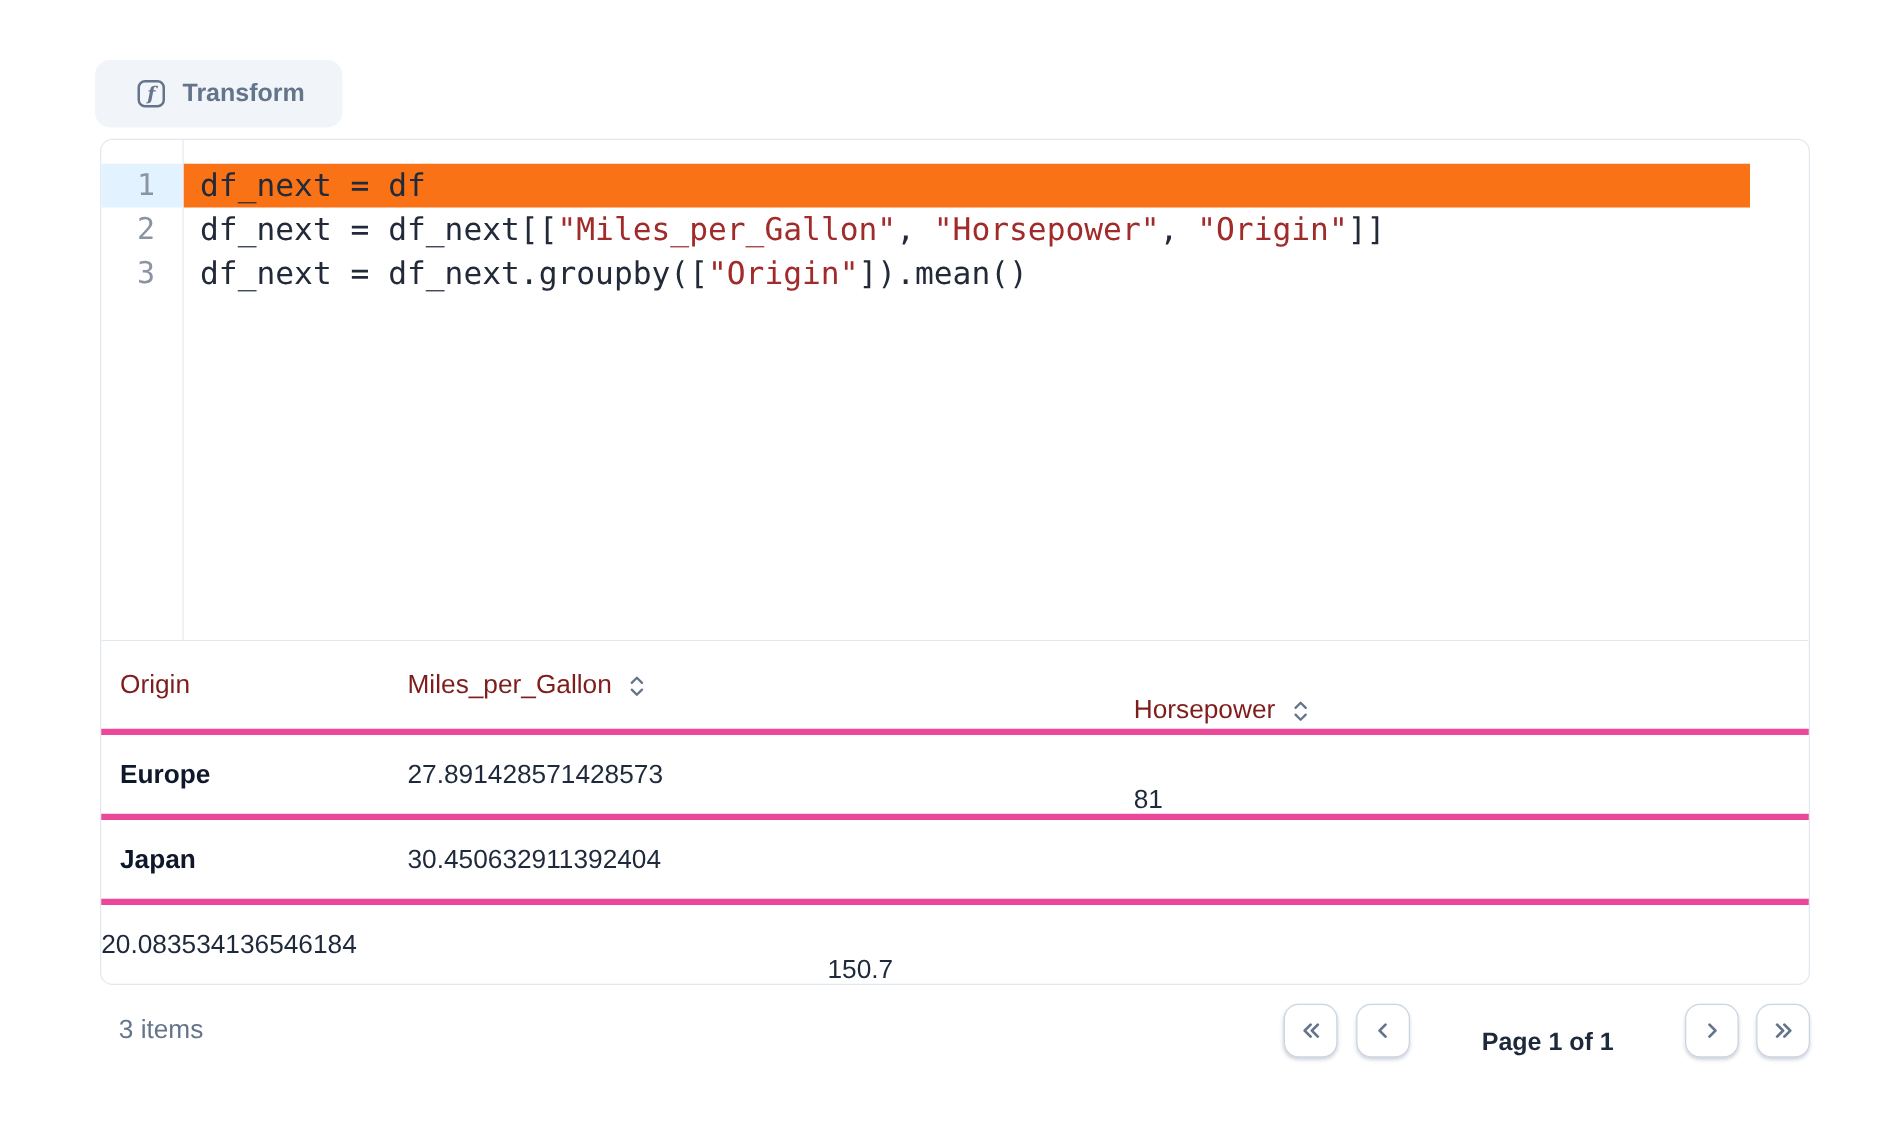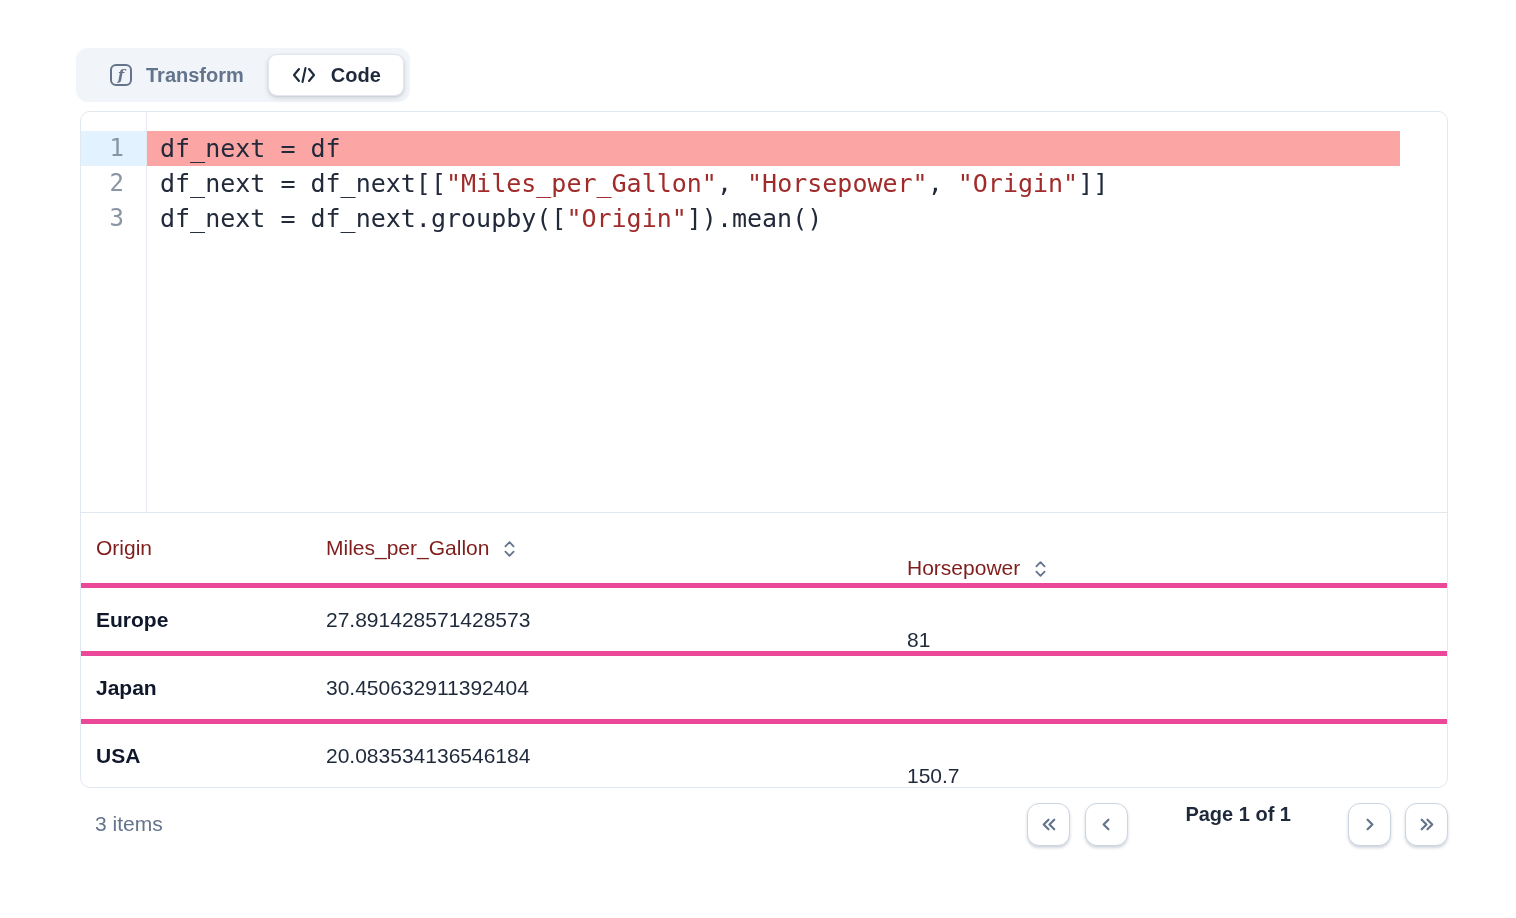--- a/index.html
+++ b/index.html
@@ -55,21 +55,21 @@
   .gnum {
     height: 35px; line-height: 35px; text-align: right; padding-right: 22px;
     color: #8b94a3; font-size: 24px;
   }
   .gnum.active { background: #e2f2ff; }
   .code-area { flex: 1; padding-top: 19px; }
   .cline {
     height: 35px; line-height: 35px; padding-left: 13px;
     white-space: pre; color: #222a3a;
   }
-  .cline.active { background: #fca5a5; margin-right: 47px; }
+  .cline.active { background: #f97316; margin-right: 47px; }
   .str { color: #a12b2b; }
 
   
   .thead { display: flex; align-items: center; height: 70px; color: #7f1d1d; font-size: 21px; }
   .cell.c1 { width: 245px; padding-left: 15px; }
   .cell.c2 { width: 581px; }
   .cell.c3 { flex: 1; margin-top: 40px; }
   .sortable { display: inline-flex; align-items: center; gap: 13px; cursor: pointer; }
   .sort-icon { display: inline-flex; margin-top: 2px; }
   .trow {
@@ -77,48 +77,38 @@
     border-top: 5px solid #ec4899; font-size: 21px; color: #1e293b;
   }
   .trow .c1 { font-weight: 700; color: #0f172a; }
 
   
   .footerbar {
     position: absolute; left: 80px; top: 800px; width: 1368px; height: 48px;
     display: flex; align-items: center; justify-content: space-between;
   }
   .items-count { padding-left: 15px; color: #64748b; font-size: 21px; }
-  .pagination { display: flex; align-items: flex-start; }
+  .pagination { display: flex; align-items: flex-end; }
   .pbtn {
     width: 43px; height: 43px; background: #fff; border: 1px solid #cbd5e1;
     border-radius: 12px; display: flex; align-items: center; justify-content: center;
     box-shadow: 0 2px 3px rgba(100,116,139,.30); cursor: pointer; padding: 0;
   }
   .pbtn + .pbtn { margin-left: 15px; }
   .page-label { margin: 0 57px; font-size: 20px; font-weight: 600; color: #1e293b; }
 </style>
 </head>
 <body>
 
 <div>
 
   <div class="tabbar">
     <button class="tab">
       <span class="fn-icon">f</span>
       <span>Transform</span>
-    </button>
-    <button class="tab active">
-      <span class="code-tab-icon" style="display:inline-flex;">
-        <svg width="26" height="20" viewBox="0 0 26 20" fill="none" stroke="#1e293b" stroke-width="2.1" stroke-linecap="round" stroke-linejoin="round">
-          <polyline points="8,4 3,10 8,16"></polyline>
-          <polyline points="18,4 23,10 18,16"></polyline>
-          <line x1="14.5" y1="3" x2="11.5" y2="17"></line>
-        </svg>
-      </span>
-      <span>Code</span>
     </button>
   </div>
 
   <div class="panel">
 
     <div class="editor">
       <div class="gutters">
         <div class="gnum active">1</div>
         <div class="gnum">2</div>
         <div class="gnum">3</div>
@@ -160,21 +150,20 @@
       <div class="trow">
         <div class="cell c1">Europe</div>
         <div class="cell c2">27.891428571428573</div>
         <div class="cell c3">81</div>
       </div>
       <div class="trow">
         <div class="cell c1">Japan</div>
         <div class="cell c2">30.450632911392404</div>
       </div>
       <div class="trow">
-        <div class="cell c1">USA</div>
         <div class="cell c2">20.083534136546184</div>
         <div class="cell c3">150.7</div>
       </div>
     </div>
   </div>
 
   <div class="footerbar">
     <div class="items-count">3 items</div>
     <div class="pagination">
       <button class="pbtn">

